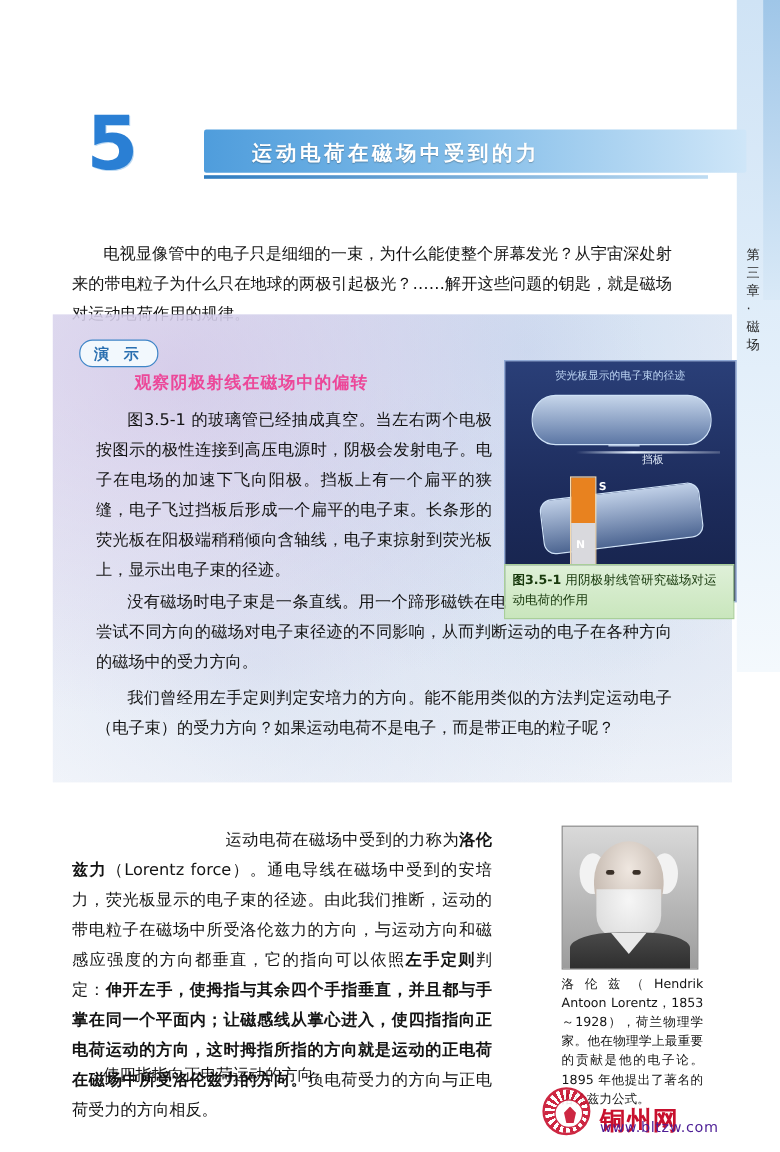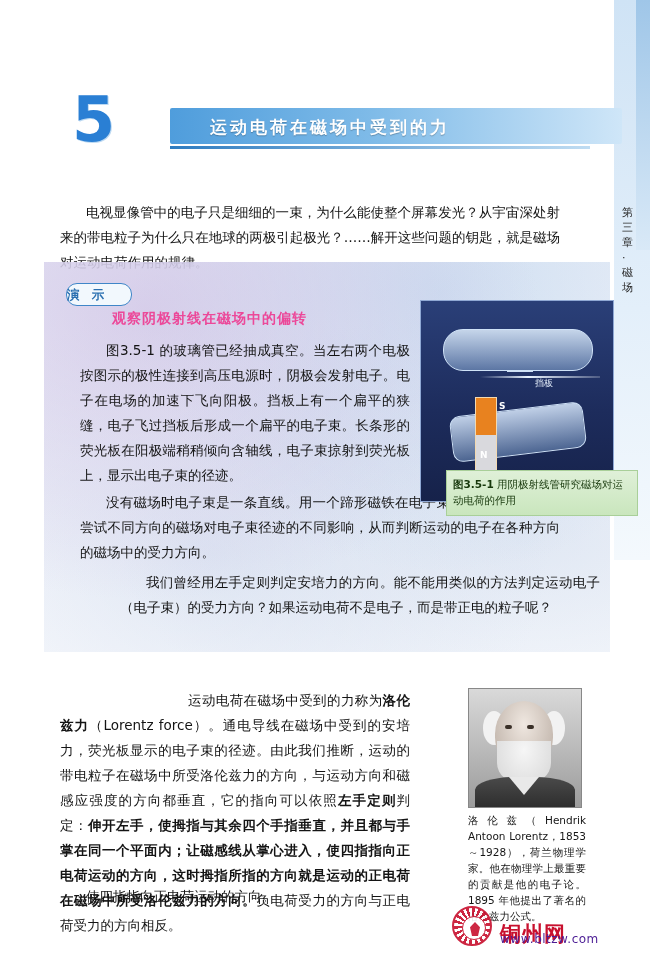--- a/index.html
+++ b/index.html
@@ -60,29 +60,29 @@
       radial-gradient(ellipse at 70% 8%, rgba(176,205,233,.5) 0%, rgba(176,205,233,0) 55%),
       radial-gradient(ellipse at 30% 75%, rgba(205,216,236,.55) 0%, rgba(205,216,236,0) 60%),
       radial-gradient(ellipse at 85% 70%, rgba(198,212,233,.45) 0%, rgba(198,212,233,0) 60%),
       linear-gradient(180deg,rgba(232,236,247,.8),rgba(246,248,252,.65));
   }
   .demo-tag{
     position:absolute;left:66px;top:283px;width:64px;height:21px;
     border:1.5px solid #3f86c8;border-radius:11px;
     background:#f2f8fd;
     color:#2a6fb0;font-size:12.5px;letter-spacing:4px;
-    line-height:21px;font-weight:bold;
+    text-align:center;line-height:21px;font-weight:bold;
   }
   .demo-heading{
     position:absolute;left:112px;top:310px;width:300px;
     font-size:14px;font-weight:bold;color:#ec4899;letter-spacing:1px;font-family:Liberation Mono, monospace;
   }
   .demo-p1{left:80px;top:338px;width:330px;text-indent:26px;}
   .demo-p2{left:80px;top:490px;width:480px;text-indent:26px;}
-  .demo-p3{left:80px;top:570px;width:480px;text-indent:26px;margin-left:40px;}
+  .demo-p3{left:80px;top:570px;width:480px;text-indent:26px;}
 
   
   .figure{
     position:absolute;left:420px;top:300px;width:192px;height:200px;
     background:linear-gradient(180deg,#2a3f78 0%,#1d2c5c 55%,#16224a 100%);
     border:1px solid #8fa8d4;
   }
   .figure .cap-top{
     position:absolute;left:0;top:6px;width:192px;text-align:center;
     font-size:9px;color:#bcd4f3;
@@ -113,21 +113,21 @@
   }
   .e-trace{
     position:absolute;left:36px;top:46px;width:120px;height:2px;
     background:linear-gradient(90deg,rgba(255,255,255,0),#eaf4ff 40%,rgba(255,255,255,.2));
   }
   .fig-caption{
     position:absolute;left:420px;top:470px;width:192px;height:46px;
     background:linear-gradient(180deg,#dff0d8,#c9e6bd);
     border:1px solid #a9cf99;
     font-size:10.5px;line-height:16px;color:#17380c;
-    padding:5px 6px;box-sizing:border-box;margin-left:26px;
+    padding:5px 6px;box-sizing:border-box;
   }
   .fig-caption b{font-weight:bold;}
   .lorentz-body{
     left:60px;top:688px;width:350px;
     text-indent:128px;
   }
   .lorentz-rest{left:60px;top:884px;width:350px;text-indent:26px;}
   .b{font-weight:bold;}
 
   
@@ -204,20 +204,21 @@
 <div class="para intro">电视显像管中的电子只是细细的一束，为什么能使整个屏幕发光？从宇宙深处射来的带电粒子为什么只在地球的两极引起极光？……解开这些问题的钥匙，就是磁场对运动电荷作用的规律。</div>
 
 <div class="demo-wash"></div>
 <div class="demo-tag">演 示</div>
 <div class="demo-heading">观察阴极射线在磁场中的偏转</div>
 <div class="para demo-p1">图3.5-1 的玻璃管已经抽成真空。当左右两个电极按图示的极性连接到高压电源时，阴极会发射电子。电子在电场的加速下飞向阳极。挡板上有一个扁平的狭缝，电子飞过挡板后形成一个扁平的电子束。长条形的荧光板在阳极端稍稍倾向含轴线，电子束掠射到荧光板上，显示出电子束的径迹。</div>
 <div class="para demo-p2">没有磁场时电子束是一条直线。用一个蹄形磁铁在电子束的路径上加磁场，尝试不同方向的磁场对电子束径迹的不同影响，从而判断运动的电子在各种方向的磁场中的受力方向。</div>
 <div class="para demo-p3">我们曾经用左手定则判定安培力的方向。能不能用类似的方法判定运动电子（电子束）的受力方向？如果运动电荷不是电子，而是带正电的粒子呢？</div>
 
 <div class="figure">
+  <div class="cap-top">荧光板显示的电子束的径迹</div>
   <div class="tube">
     <div class="e-trace"></div>
   </div>
   <div class="baffle-line"></div>
   <div class="baffle-label">挡板</div>
   <div class="tube2"></div>
   <div class="magnet">
     <div class="n">N</div>
   </div>
   <div class="magnet-label-s">S</div>

